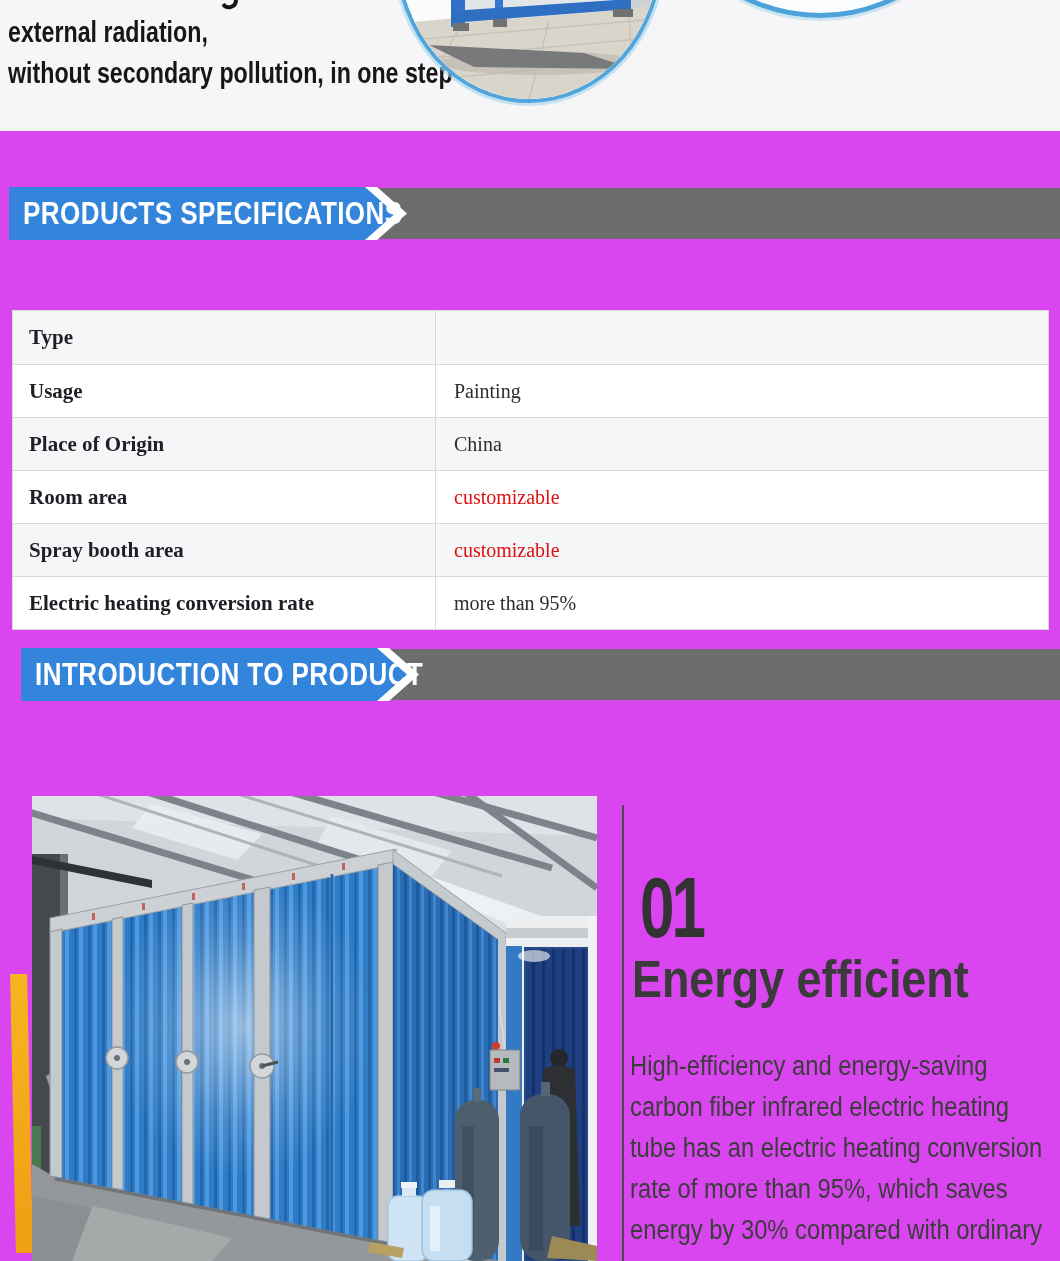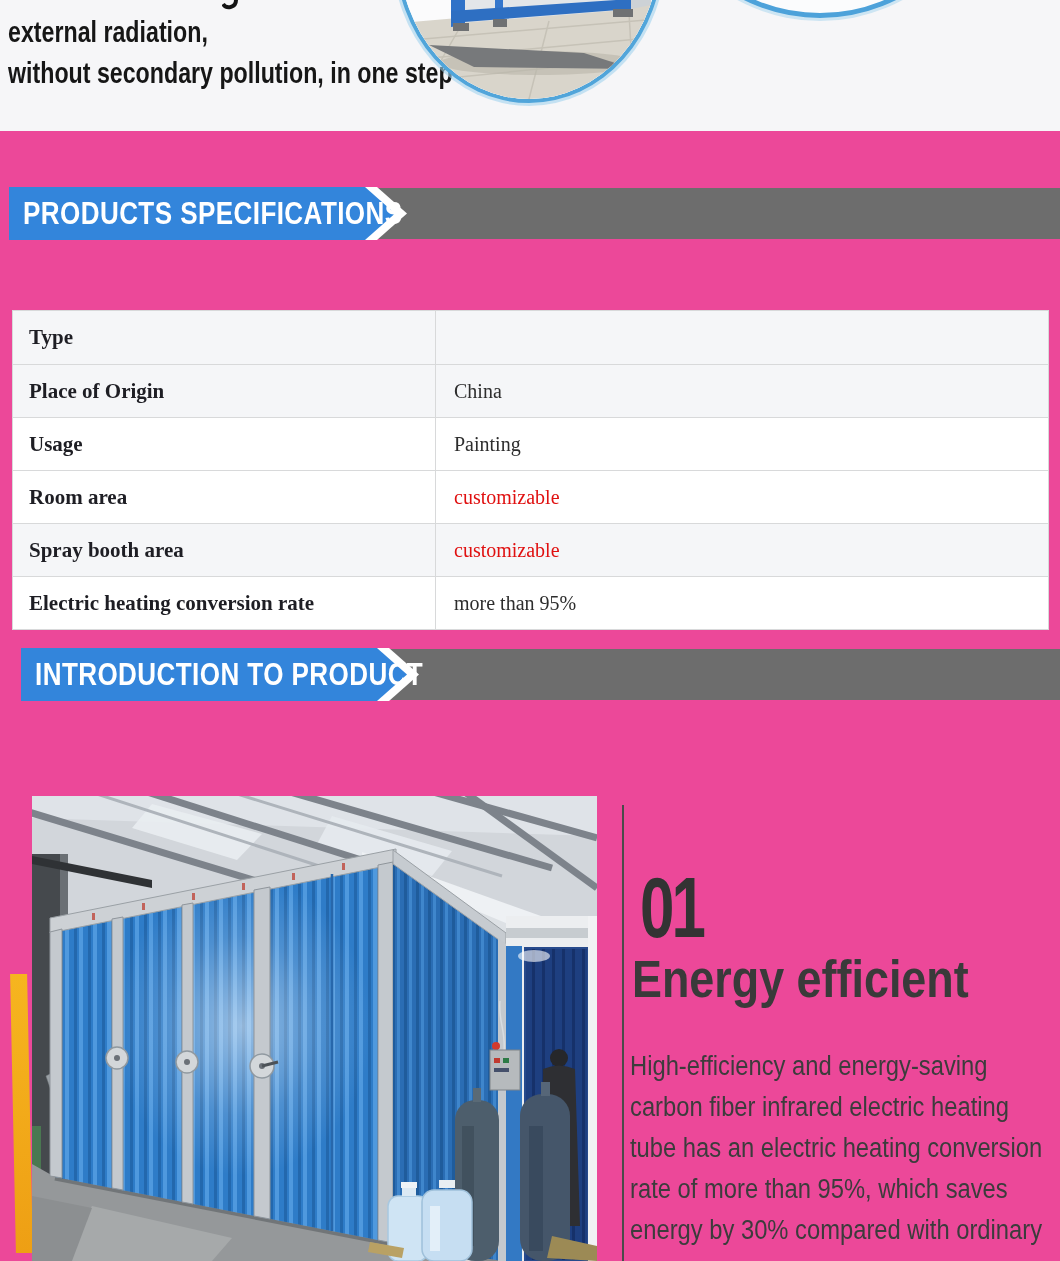--- a/index.html
+++ b/index.html
@@ -1,16 +1,16 @@
 <!DOCTYPE html>
 <html><head>
 <meta charset="utf-8">
 <style>
   html,body{margin:0;padding:0;background:#fff;}
-  .page{position:relative;width:1060px;height:1261px;overflow:hidden;background:#ec4899;
+  .page{position:relative;width:1060px;height:1261px;overflow:hidden;background:#d946ef;
         font-family:"Liberation Sans",sans-serif;}
 
   
   .hero{position:absolute;left:0;top:0;width:1060px;height:131px;background:#f6f6f8;overflow:hidden;}
   .hero-line{position:absolute;left:8px;color:#161616;font-weight:700;font-size:29px;white-space:nowrap;
              transform:scaleX(0.80);transform-origin:left top;}
   .hero-line1{top:16px;}
   .hero-line2{top:57px;}
   .frag{position:absolute;left:222px;top:0;}
   .ellipse-main{position:absolute;left:395px;top:-199px;width:260px;height:294px;border-radius:50%;
@@ -101,27 +101,27 @@
       <polygon points="0,0 368,0 398,26.5 368,53 0,53" fill="#ffffff"></polygon>
       <polygon points="0,0 356,0 386,26.5 356,53 0,53" fill="#3385db"></polygon>
     </svg>
     <div class="banner-label">PRODUCTS SPECIFICATIONS</div>
   </div>
 
   <div class="spec-table">
     <div class="spec-row alt">
       <div class="cell-label">Type</div>
     </div>
+    <div class="spec-row plain">
+      <div class="cell-label">Usage</div>
+      <div class="cell-value">Painting</div>
+    </div>
     <div class="spec-row alt">
       <div class="cell-label">Place of Origin</div>
       <div class="cell-value">China</div>
-    </div>
-    <div class="spec-row plain">
-      <div class="cell-label">Usage</div>
-      <div class="cell-value">Painting</div>
     </div>
     <div class="spec-row plain">
       <div class="cell-label">Room area</div>
       <div class="cell-value red">customizable</div>
     </div>
     <div class="spec-row alt">
       <div class="cell-label">Spray booth area</div>
       <div class="cell-value red">customizable</div>
     </div>
     <div class="spec-row plain">

